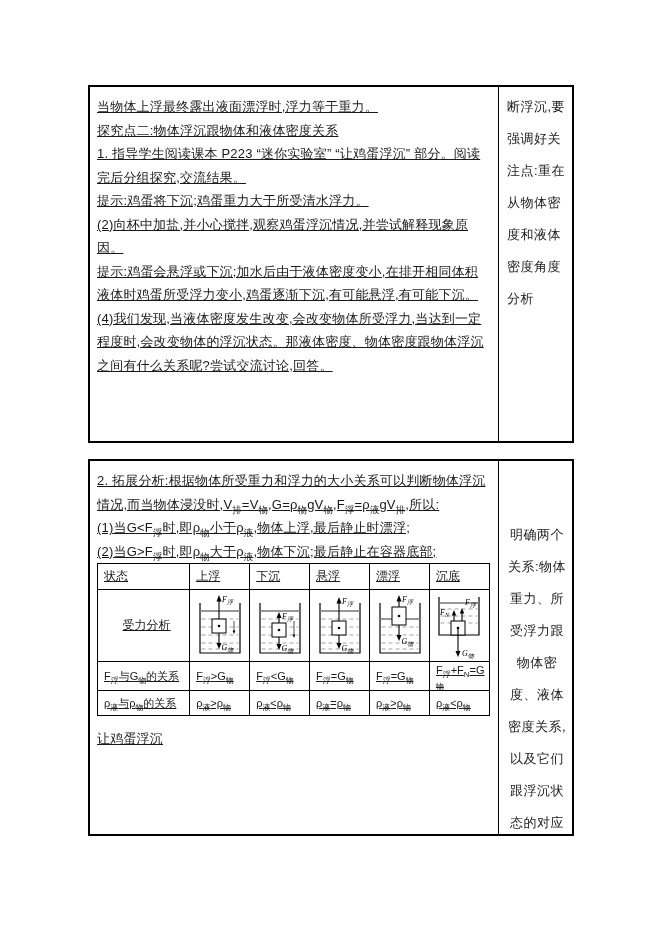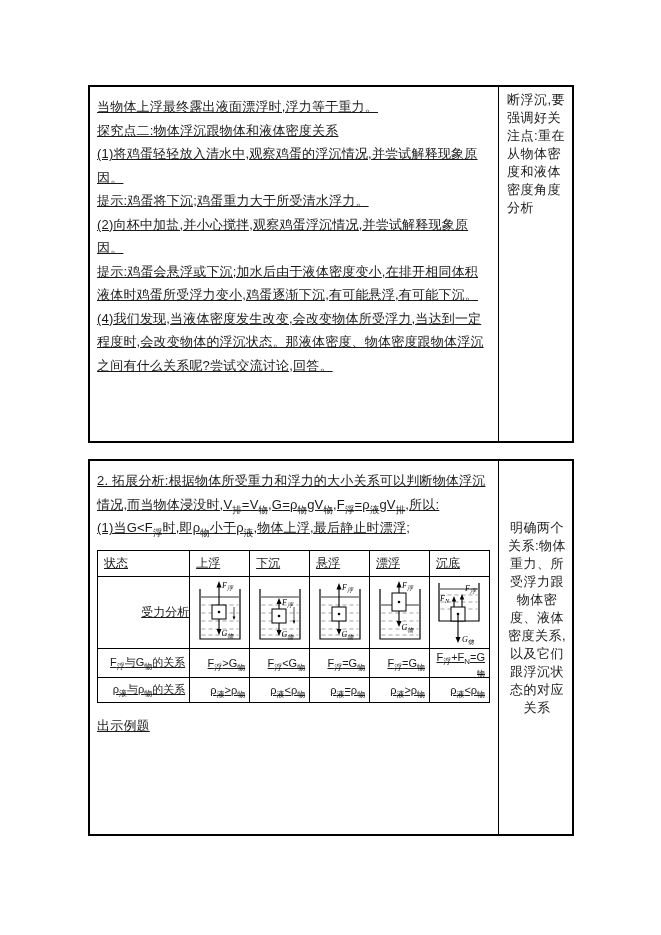--- a/index.html
+++ b/index.html
@@ -4,32 +4,32 @@
 <style>
   html,body{margin:0;padding:0;background:#fff;}
   .page{position:relative;width:661px;height:935px;background:#ffffff;overflow:hidden;
         font-family:"Liberation Sans","DejaVu Sans",sans-serif;color:#1a1a1a;}
   .block{position:absolute;left:88px;width:486px;border:2px solid #000;display:flex;box-sizing:border-box;background:#fff;}
   .block1{top:85px;height:358px;}
   .block2{top:459px;height:377px;}
   .main-cell{width:409px;box-sizing:border-box;border-right:1px solid #000;padding:8px 8px 0 7px;overflow:hidden;text-decoration:underline;}
   .side-cell{flex:1;box-sizing:border-box;padding:4px 5px 0 8px;overflow:hidden;}
   .main-cell p{margin:0;font-size:13px;line-height:23.5px;letter-spacing:0.2px;}
-  .side-note{font-size:13px;line-height:18px;letter-spacing:0.5px;}
+  .side-note{font-size:13px;line-height:32px;letter-spacing:0.5px;}
   .side-pad{padding-top:54px;text-align:center;}
   sub{font-size:0.72em;line-height:0;}
-  .inner-table{border-collapse:collapse;margin-top:10px;table-layout:fixed;}
+  .inner-table{border-collapse:collapse;margin-top:0;table-layout:fixed;}
   .inner-table td{border:1px solid #000;font-size:12px;padding:2px 4px 2px 6px;vertical-align:middle;box-sizing:border-box;}
   .inner-table .c1{width:93px;}
   .inner-table .cv{width:60px;}
   .row-head{height:26px;}
   .row-diag{height:72px;}
   .row-diag td{padding:0;text-align:center;}
-  .row-diag td.c1{text-align:right;padding-left:6px;}
-  .row-rel{height:25px;text-align:right;}
+  .row-diag td.c1{text-align:center;padding-left:6px;}
+  .row-rel{height:25px;}
   .row-rel td{font-size:11px;}
   .closing{margin-top:11px !important;}
   svg{display:block;margin:0 auto;}
   .bk{fill:none;stroke:#000;stroke-width:1.2;}
   .ws{stroke:#777;stroke-width:1.4;}
   .wl{stroke:#999;stroke-width:0.9;stroke-dasharray:4 3;}
   .ar{stroke:#000;stroke-width:1.1;}
   .art{stroke:#000;stroke-width:0.7;}
   .ah{fill:#000;stroke:none;}
   .obj{fill:#fff;stroke:#000;stroke-width:1;}
@@ -38,35 +38,36 @@
 </style>
 </head>
 <body>
 
 <div class="page">
 
   <div class="block block1">
     <div class="main-cell">
       <p>当物体上浮最终露出液面漂浮时,浮力等于重力。</p>
       <p>探究点二:物体浮沉跟物体和液体密度关系</p>
-      <p>(1)将鸡蛋轻轻放入清水中,观察鸡蛋的浮沉情况,并尝试解释现象原因。</p>
+      <p>1. 指导学生阅读课本 P223 “迷你实验室” “让鸡蛋浮沉” 部分。阅读完后分组探究,交流结果。</p>
       <p>提示:鸡蛋将下沉;鸡蛋重力大于所受清水浮力。</p>
       <p>(2)向杯中加盐,并小心搅拌,观察鸡蛋浮沉情况,并尝试解释现象原因。</p>
       <p>提示:鸡蛋会悬浮或下沉;加水后由于液体密度变小,在排开相同体积液体时鸡蛋所受浮力变小,鸡蛋逐渐下沉,有可能悬浮,有可能下沉。</p>
       <p>(4)我们发现,当液体密度发生改变,会改变物体所受浮力,当达到一定程度时,会改变物体的浮沉状态。那液体密度、物体密度跟物体浮沉之间有什么关系呢?尝试交流讨论,回答。</p>
     </div>
     <div class="side-cell">
       <div class="side-note">断浮沉,要强调好关注点:重在从物体密度和液体密度角度分析</div>
     </div>
   </div>
 
   <div class="block block2">
     <div class="main-cell">
       <p>2. 拓展分析:根据物体所受重力和浮力的大小关系可以判断物体浮沉情况,而当物体浸没时,V<sub>排</sub>=V<sub>物</sub>,G=ρ<sub>物</sub>gV<sub>物</sub>,F<sub>浮</sub>=ρ<sub>液</sub>gV<sub>排</sub>,所以:</p>
       <p>(1)当G&lt;F<sub>浮</sub>时,即ρ<sub>物</sub>小于ρ<sub>液</sub>,物体上浮,最后静止时漂浮;</p>
+      <p>(2)当G&gt;F<sub>浮</sub>时,即ρ<sub>物</sub>大于ρ<sub>液</sub>,物体下沉;最后静止在容器底部;</p>
 
       <table class="inner-table">
         <tbody>
             <tr class="row-head">
           <td class="c1">状态</td>
           <td class="cv">上浮</td>
           <td class="cv">下沉</td>
           <td class="cv">悬浮</td>
           <td class="cv">漂浮</td>
           <td class="cv">沉底</td>
@@ -193,21 +194,21 @@
           <td class="c1">ρ<sub>液</sub>与ρ<sub>物</sub>的关系</td>
           <td class="cv">ρ<sub>液</sub>&gt;ρ<sub>物</sub></td>
           <td class="cv">ρ<sub>液</sub>&lt;ρ<sub>物</sub></td>
           <td class="cv">ρ<sub>液</sub>=ρ<sub>物</sub></td>
           <td class="cv">ρ<sub>液</sub>&gt;ρ<sub>物</sub></td>
           <td class="cv">ρ<sub>液</sub>&lt;ρ<sub>物</sub></td>
         </tr>
       </tbody>
         </table>
 
-      <p class="closing">出示例题</p>
+      <p class="closing">让鸡蛋浮沉</p>
     </div>
 
     <div class="side-cell">
       <div class="side-note side-pad">明确两个关系:物体重力、所受浮力跟物体密度、液体密度关系,以及它们跟浮沉状态的对应关系</div>
     </div>
   </div>
 
 </div>
 
 </body></html>

